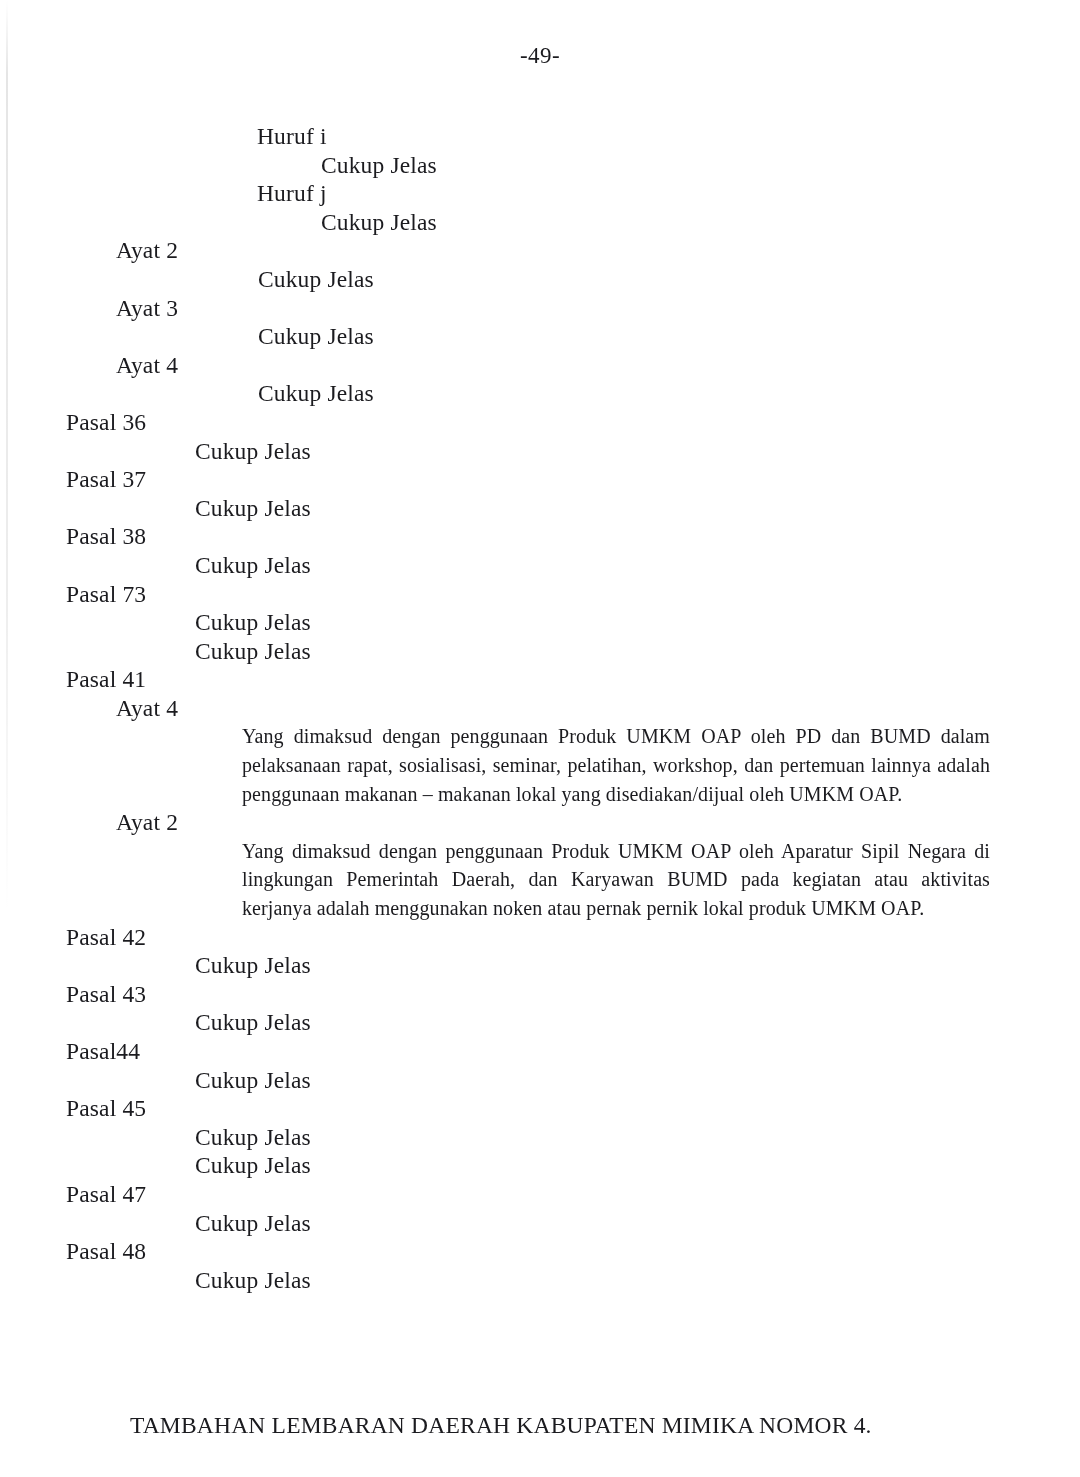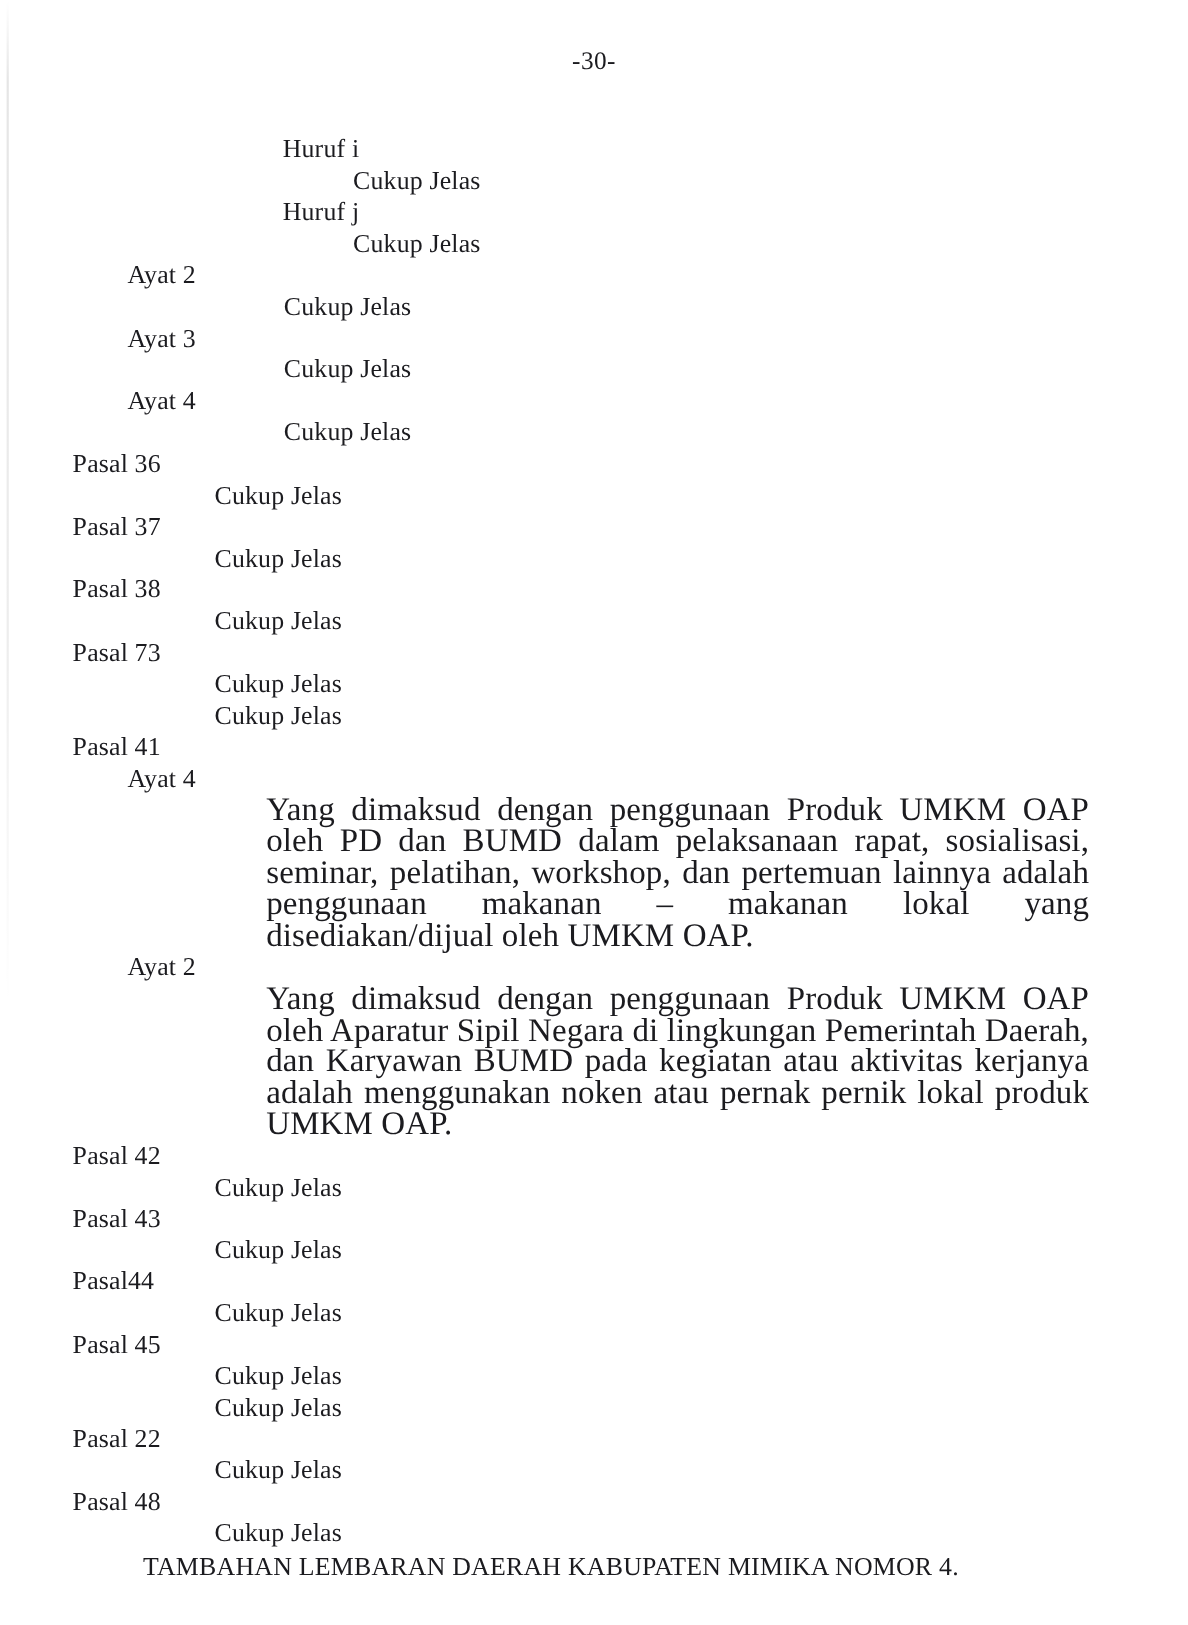--- a/index.html
+++ b/index.html
@@ -56,21 +56,21 @@
   .lvl-pasal   { padding-left: 66px; }
   .lvl-ayat    { padding-left: 116px; }
   .lvl-huruf   { padding-left: 257px; }
   .lvl-sub1    { padding-left: 195px; }  
   .lvl-sub2    { padding-left: 258px; }  
   .lvl-sub3    { padding-left: 321px; }  
 
   .para {
     margin-left: 242px;
     margin-right: 90px;
-    font-size: 30px;
+    font-size: 20px;
     line-height: 28.6px;
     text-align: justify;
     text-justify: inter-word;
     letter-spacing: 0.1px;
   }
   .para:last-line { text-align: left; }
 
   .footer {
     position: absolute;
     left: 130px;
@@ -80,21 +80,21 @@
     white-space: pre;
   }
 </style>
 </head>
 <body>
 
 <div class="page">
 
   <div class="scan-edge"></div>
 
-  <div class="page-number">-30-</div>
+  <div class="page-number">-49-</div>
 
   <div class="body-block">
 
   <div class="line lvl-huruf">Huruf i</div>
       <div class="line lvl-sub3">Cukup Jelas</div>
       <div class="line lvl-huruf">Huruf j</div>
       <div class="line lvl-sub3">Cukup Jelas</div>
       <div class="line lvl-ayat">Ayat 2</div>
       <div class="line lvl-sub2">Cukup Jelas</div>
       <div class="line lvl-ayat">Ayat 3</div>
@@ -117,21 +117,21 @@
       <div class="para">Yang dimaksud dengan penggunaan Produk UMKM OAP oleh Aparatur Sipil Negara di lingkungan Pemerintah Daerah, dan Karyawan BUMD pada kegiatan atau aktivitas kerjanya adalah menggunakan noken atau pernak pernik lokal produk UMKM OAP.</div>
       <div class="line lvl-pasal">Pasal 42</div>
       <div class="line lvl-sub1">Cukup Jelas</div>
       <div class="line lvl-pasal">Pasal 43</div>
       <div class="line lvl-sub1">Cukup Jelas</div>
       <div class="line lvl-pasal">Pasal44</div>
       <div class="line lvl-sub1">Cukup Jelas</div>
       <div class="line lvl-pasal">Pasal 45</div>
       <div class="line lvl-sub1">Cukup Jelas</div>
       <div class="line lvl-sub1">Cukup Jelas</div>
-      <div class="line lvl-pasal">Pasal 22</div>
+      <div class="line lvl-pasal">Pasal 47</div>
       <div class="line lvl-sub1">Cukup Jelas</div>
       <div class="line lvl-pasal">Pasal 48</div>
       <div class="line lvl-sub1">Cukup Jelas</div>
     </div>
 
   <div class="footer">TAMBAHAN LEMBARAN DAERAH KABUPATEN MIMIKA NOMOR 4.</div>
 
 </div>
 
 </body></html>

